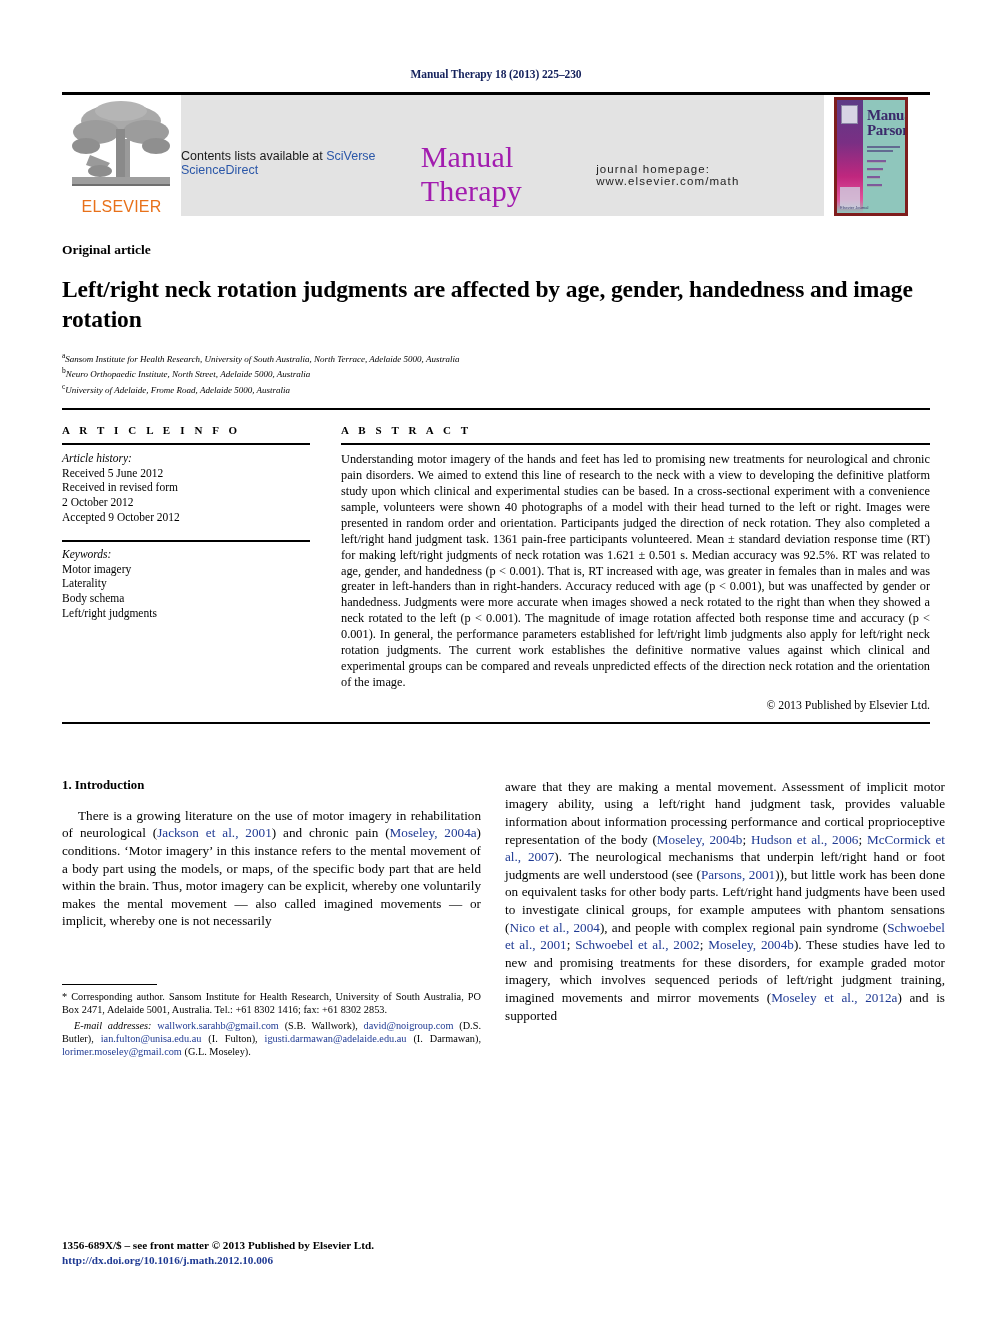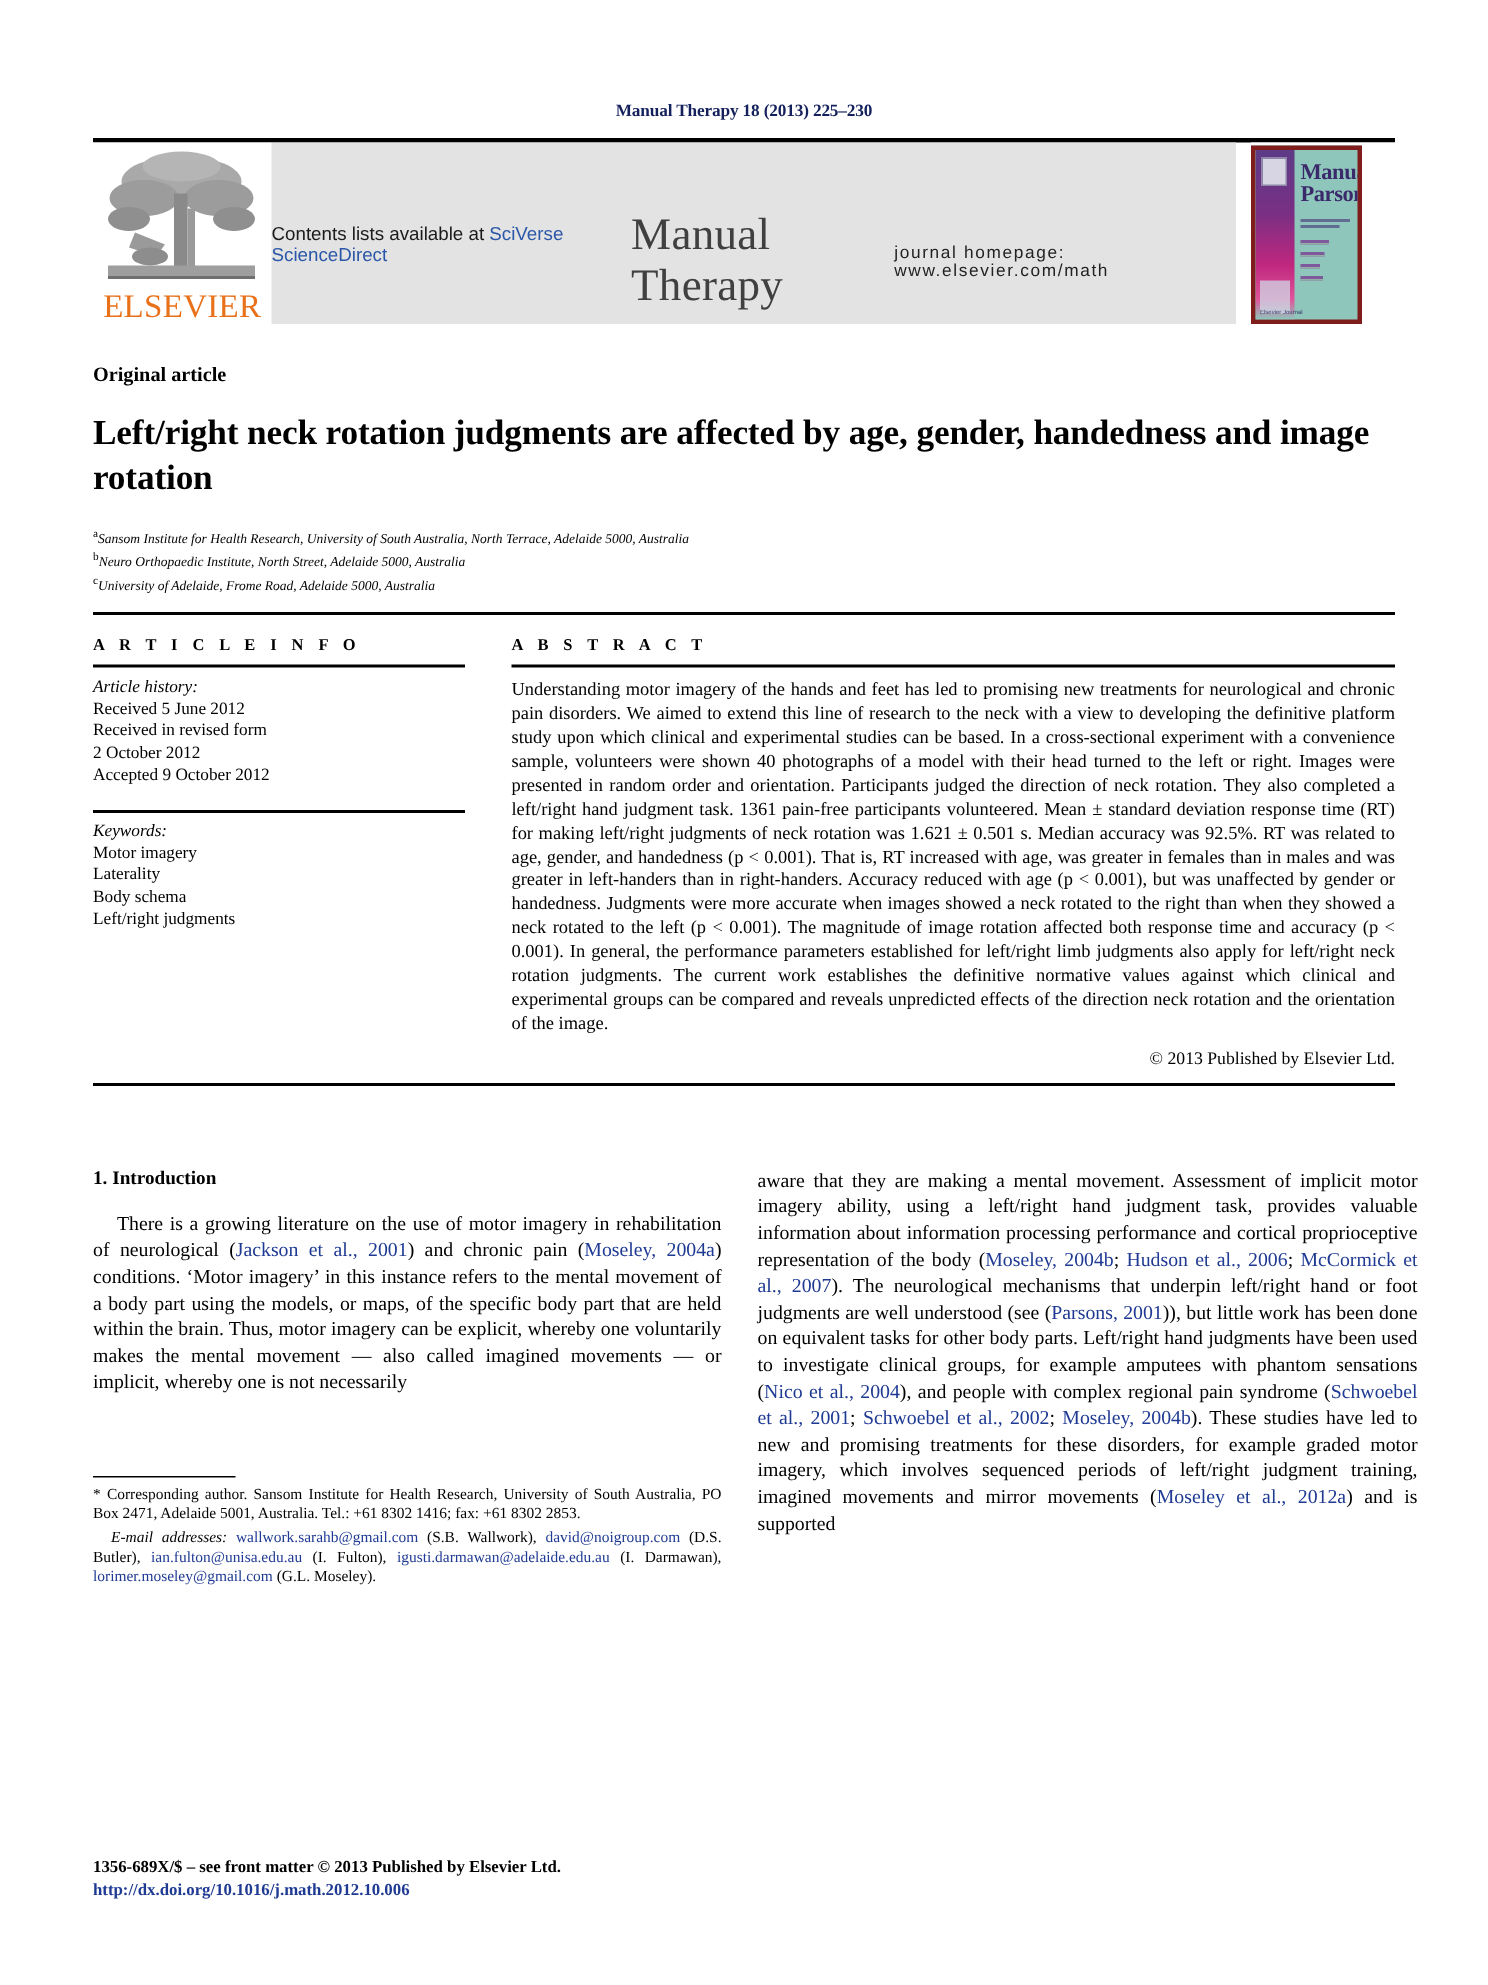--- a/index.html
+++ b/index.html
@@ -47,22 +47,22 @@
     position: relative;
     background: #fff;
     display: flex;
     flex-direction: column;
     justify-content: flex-end;
     align-items: center;
     padding-bottom: 1px;
   }
   .tree-wrap { position: absolute; top: 4px; left: 8px; width: 102px; height: 88px; }
   .elsevier-word {
-    font-family: Liberation Serif, serif;
-    font-size: 22px;
+    font-family: Liberation Sans, sans-serif;
+    font-size: 16px;
     letter-spacing: 0.2px;
     color: #e8711a;
     line-height: 1;
     position: relative;
     z-index: 2;
   }
   .grayband {
     flex: 1 1 auto;
     background: #e3e3e3;
     position: relative;
@@ -74,21 +74,21 @@
   }
   .contents-line {
     font-family: "Liberation Sans", sans-serif;
     font-size: 12.5px;
     color: #1a1a1a;
   }
   .contents-line .sd { color: #2b57a8; }
   .journal-name {
     font-family: "Liberation Serif", serif;
     font-size: 30px;
-    color: #404040;
+    color: #a21caf;
     margin-top: 23px;
     letter-spacing: 0.2px;
   }
   .homepage-line {
     font-family: "Liberation Sans", sans-serif;
     font-size: 11.5px;
     color: #222;
     letter-spacing: 1.1px;
     margin-top: 25px;
   }

